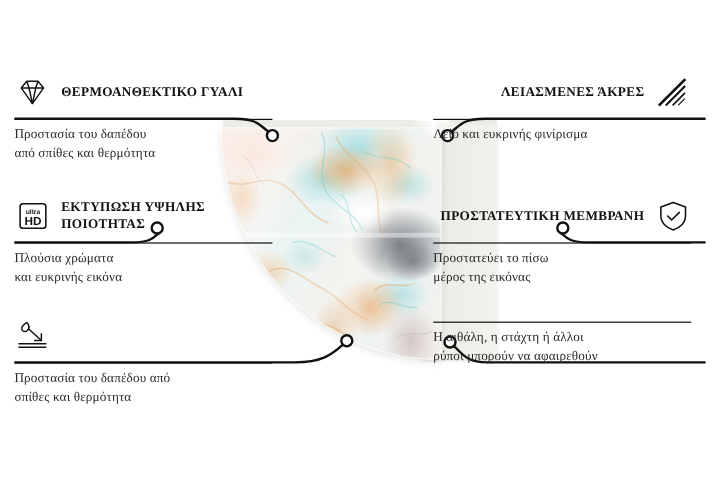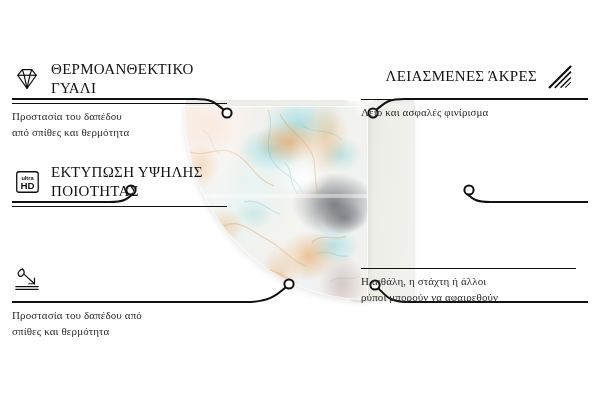--- a/index.html
+++ b/index.html
@@ -85,21 +85,21 @@
   .feature{position:absolute;width:215px;}
   .feature.left{left:12px;text-align:left;}
   .feature.right{left:361px;}
   .feat-head{
     display:flex;align-items:center;gap:9px;
     min-height:34px;
   }
   .feature.right .feat-head{flex-direction:row-reverse;}
   .feat-title{
     font-family:"Liberation Serif", serif;
-    font-size:15px;font-weight:400;color:#121212;
+    font-size:11px;font-weight:700;color:#121212;
     letter-spacing:.3px;line-height:1.28;
     text-transform:uppercase;
   }
   .feat-rule{
     height:1px;background:#111;margin:5px 0 5px 0;width:100%;
   }
   .feat-sub{
     font-family:"Liberation Serif", serif;
     font-size:11px;color:#2a2a2a;line-height:1.42;
     letter-spacing:.1px;
@@ -193,20 +193,21 @@
   <div class="feature left f-left-2">
     <div class="feat-head">
       <svg class="icon" viewBox="0 0 32 30">
         <rect x="5" y="4" width="23" height="22" rx="2.5" fill="none" stroke="#111" stroke-width="1.4"></rect>
         <text x="16.5" y="13" font-family="Liberation Sans, sans-serif" font-size="6" font-weight="700" fill="#111" text-anchor="middle">ultra</text>
         <text x="16.5" y="23" font-family="Liberation Sans, sans-serif" font-size="10.5" font-weight="700" fill="#111" text-anchor="middle">HD</text>
       </svg>
       <div class="feat-title">ΕΚΤΥΠΩΣΗ ΥΨΗΛΗΣ ΠΟΙΟΤΗΤΑΣ</div>
     </div>
     <div class="feat-rule"></div>
+    <div class="feat-sub">Πλούσια χρώματα<br>και ευκρινής εικόνα</div>
   </div>
 
   <div class="feature left f-left-3">
     <div class="feat-head">
       <svg class="icon" viewBox="0 0 32 30">
         <g fill="none" stroke="#111" stroke-width="1.3" stroke-linecap="round" stroke-linejoin="round">
           <path d="M11 3 C13.5 5.5, 13.5 8, 11.5 10 C9.5 12, 6.5 11, 6.5 8 C6.5 6, 8.5 4.5, 11 3 Z"></path>
           <path d="M13 9 L24 19"></path>
           <path d="M24 13 V19 H18"></path>
           <path d="M4 22 H28"></path>
@@ -224,22 +225,35 @@
         <g stroke="#111" stroke-linecap="square">
           <path d="M4 26 L26 4" stroke-width="2.4"></path>
           <path d="M10 26 L26 10" stroke-width="1.9"></path>
           <path d="M16 26 L26 16" stroke-width="1.5"></path>
           <path d="M21 26 L26 21" stroke-width="1.1"></path>
         </g>
       </svg>
       <div class="feat-title">ΛΕΙΑΣΜΕΝΕΣ ΆΚΡΕΣ</div>
     </div>
     <div class="feat-rule"></div>
-    <div class="feat-sub">Λείο και ασφαλές φινίρισμα</div>
-  </div>
-
+    <div class="feat-sub">Λείο και ευκρινής φινίρισμα</div>
+  </div>
+
+  <div class="feature right f-right-2">
+    <div class="feat-head">
+      <svg class="icon" viewBox="0 0 32 30">
+        <g fill="none" stroke="#111" stroke-width="1.4" stroke-linejoin="round" stroke-linecap="round">
+          <path d="M16 3 L27 7 V15 C27 21, 22 25.5, 16 27.5 C10 25.5, 5 21, 5 15 V7 Z"></path>
+          <path d="M11 15 L14.6 18.6 L21.5 11.8"></path>
+        </g>
+      </svg>
+      <div class="feat-title">ΠΡΟΣΤΑΤΕΥΤΙΚΗ ΜΕΜΒΡΑΝΗ</div>
+    </div>
+    <div class="feat-rule"></div>
+    <div class="feat-sub">Προστατεύει το πίσω<br>μέρος της εικόνας</div>
+  </div>
 
   <div class="feature right f-right-3">
     <div class="feat-rule"></div>
     <div class="feat-sub">Η αιθάλη, η στάχτη ή άλλοι<br>ρύποι μπορούν να αφαιρεθούν</div>
   </div>
 
 </div>
 
 </body></html>

